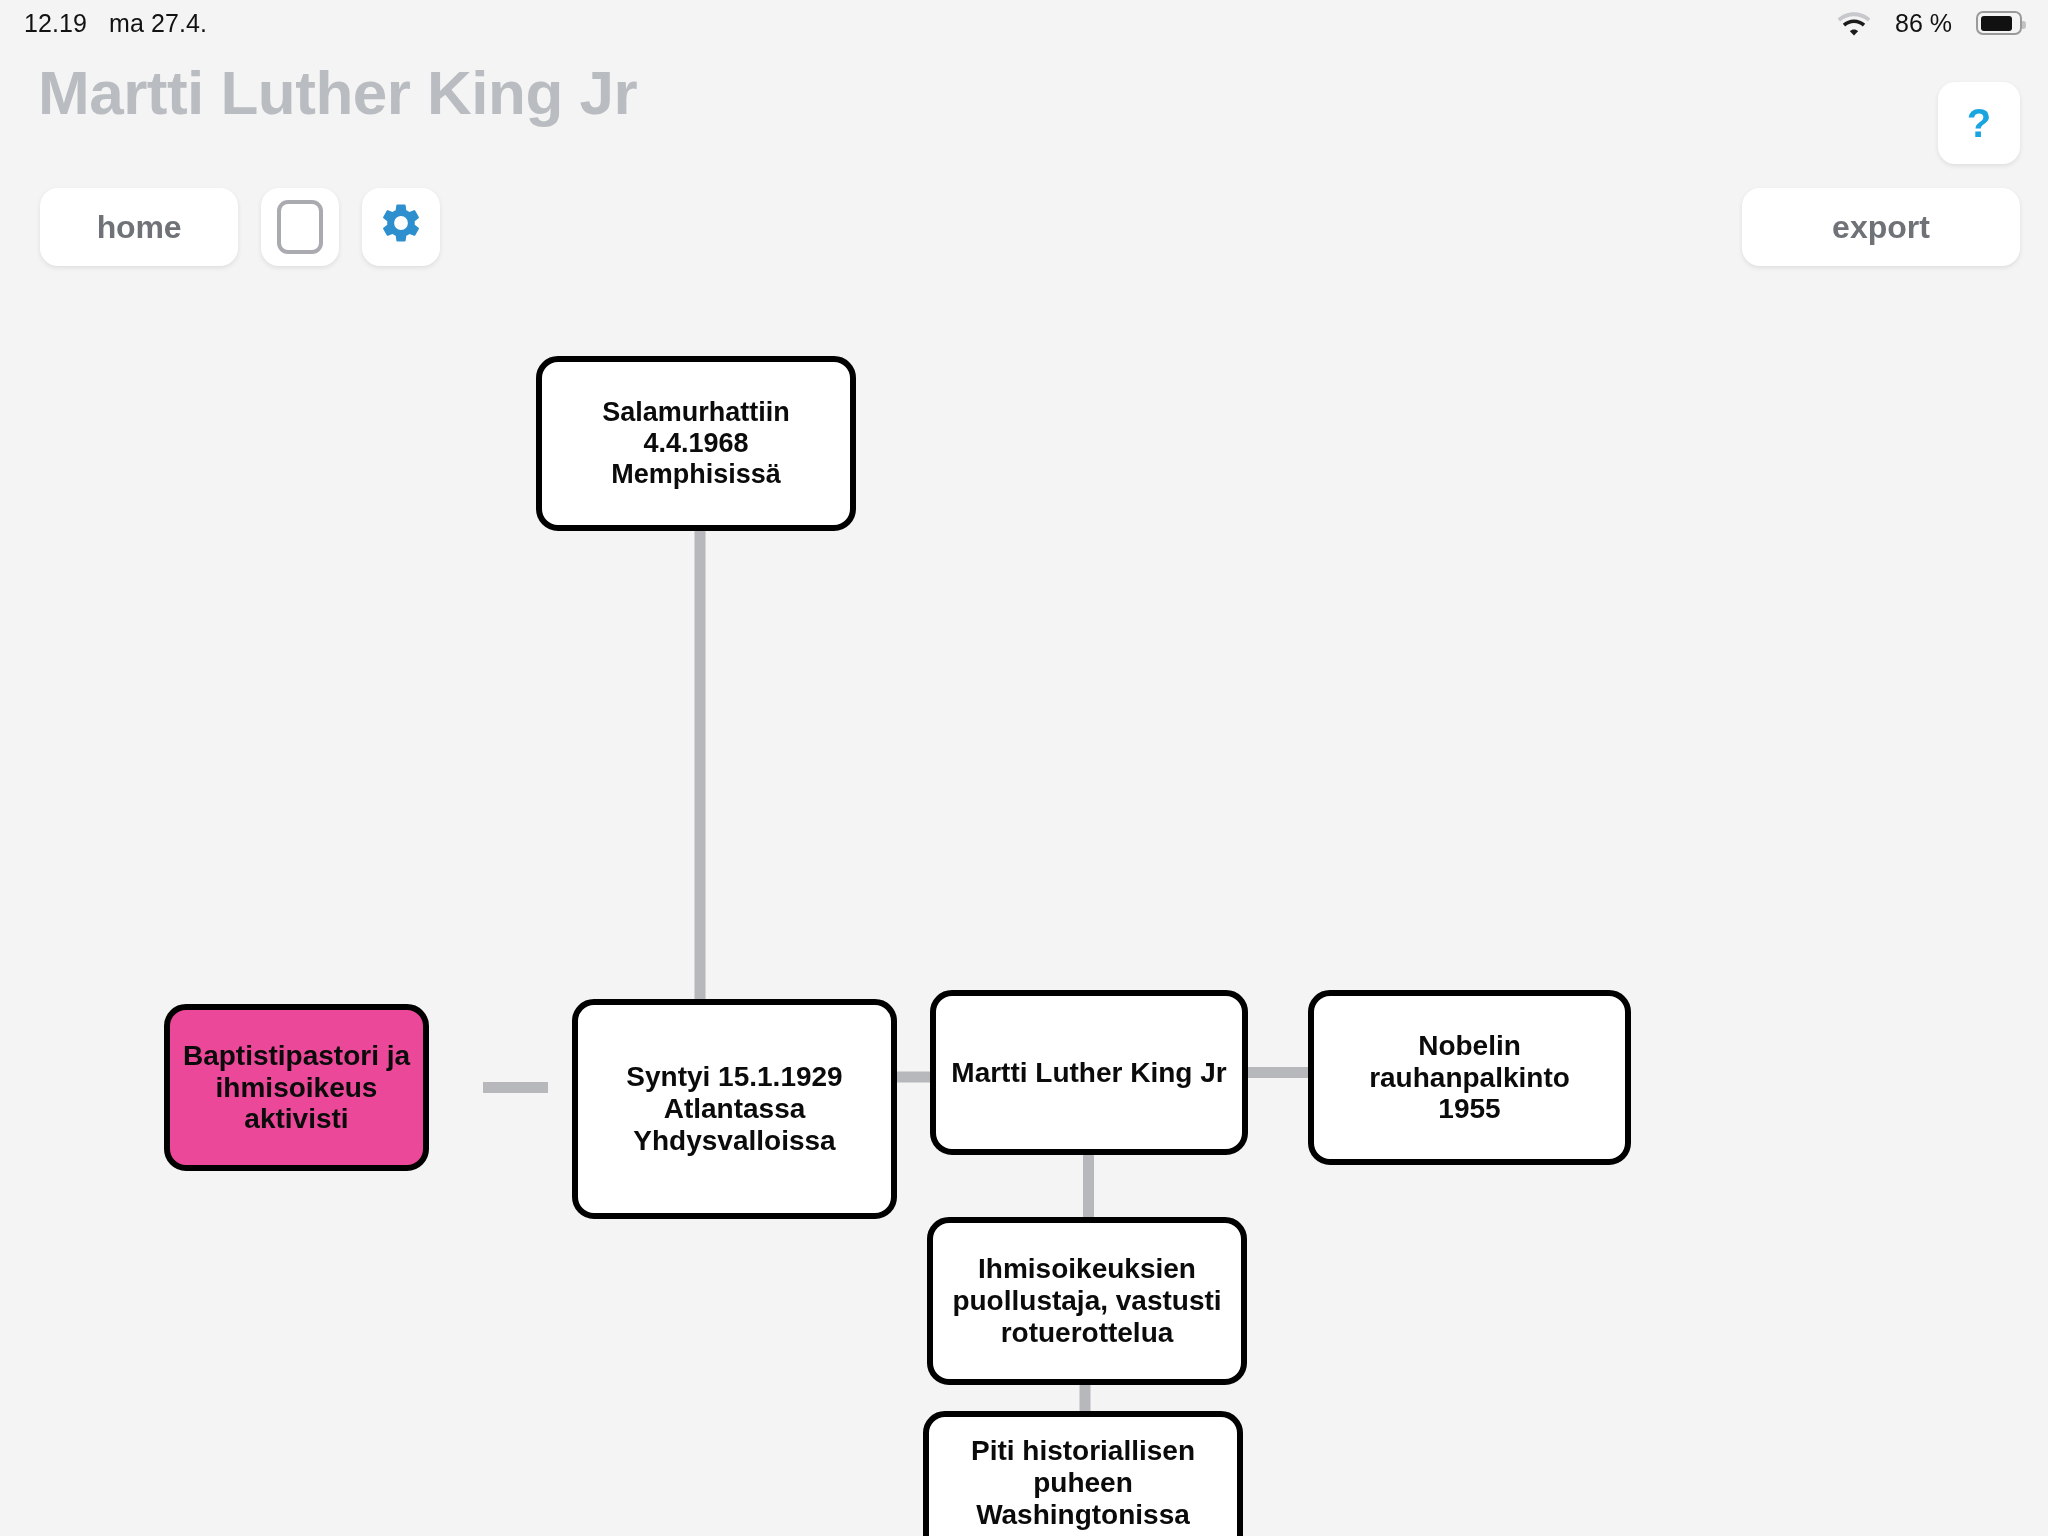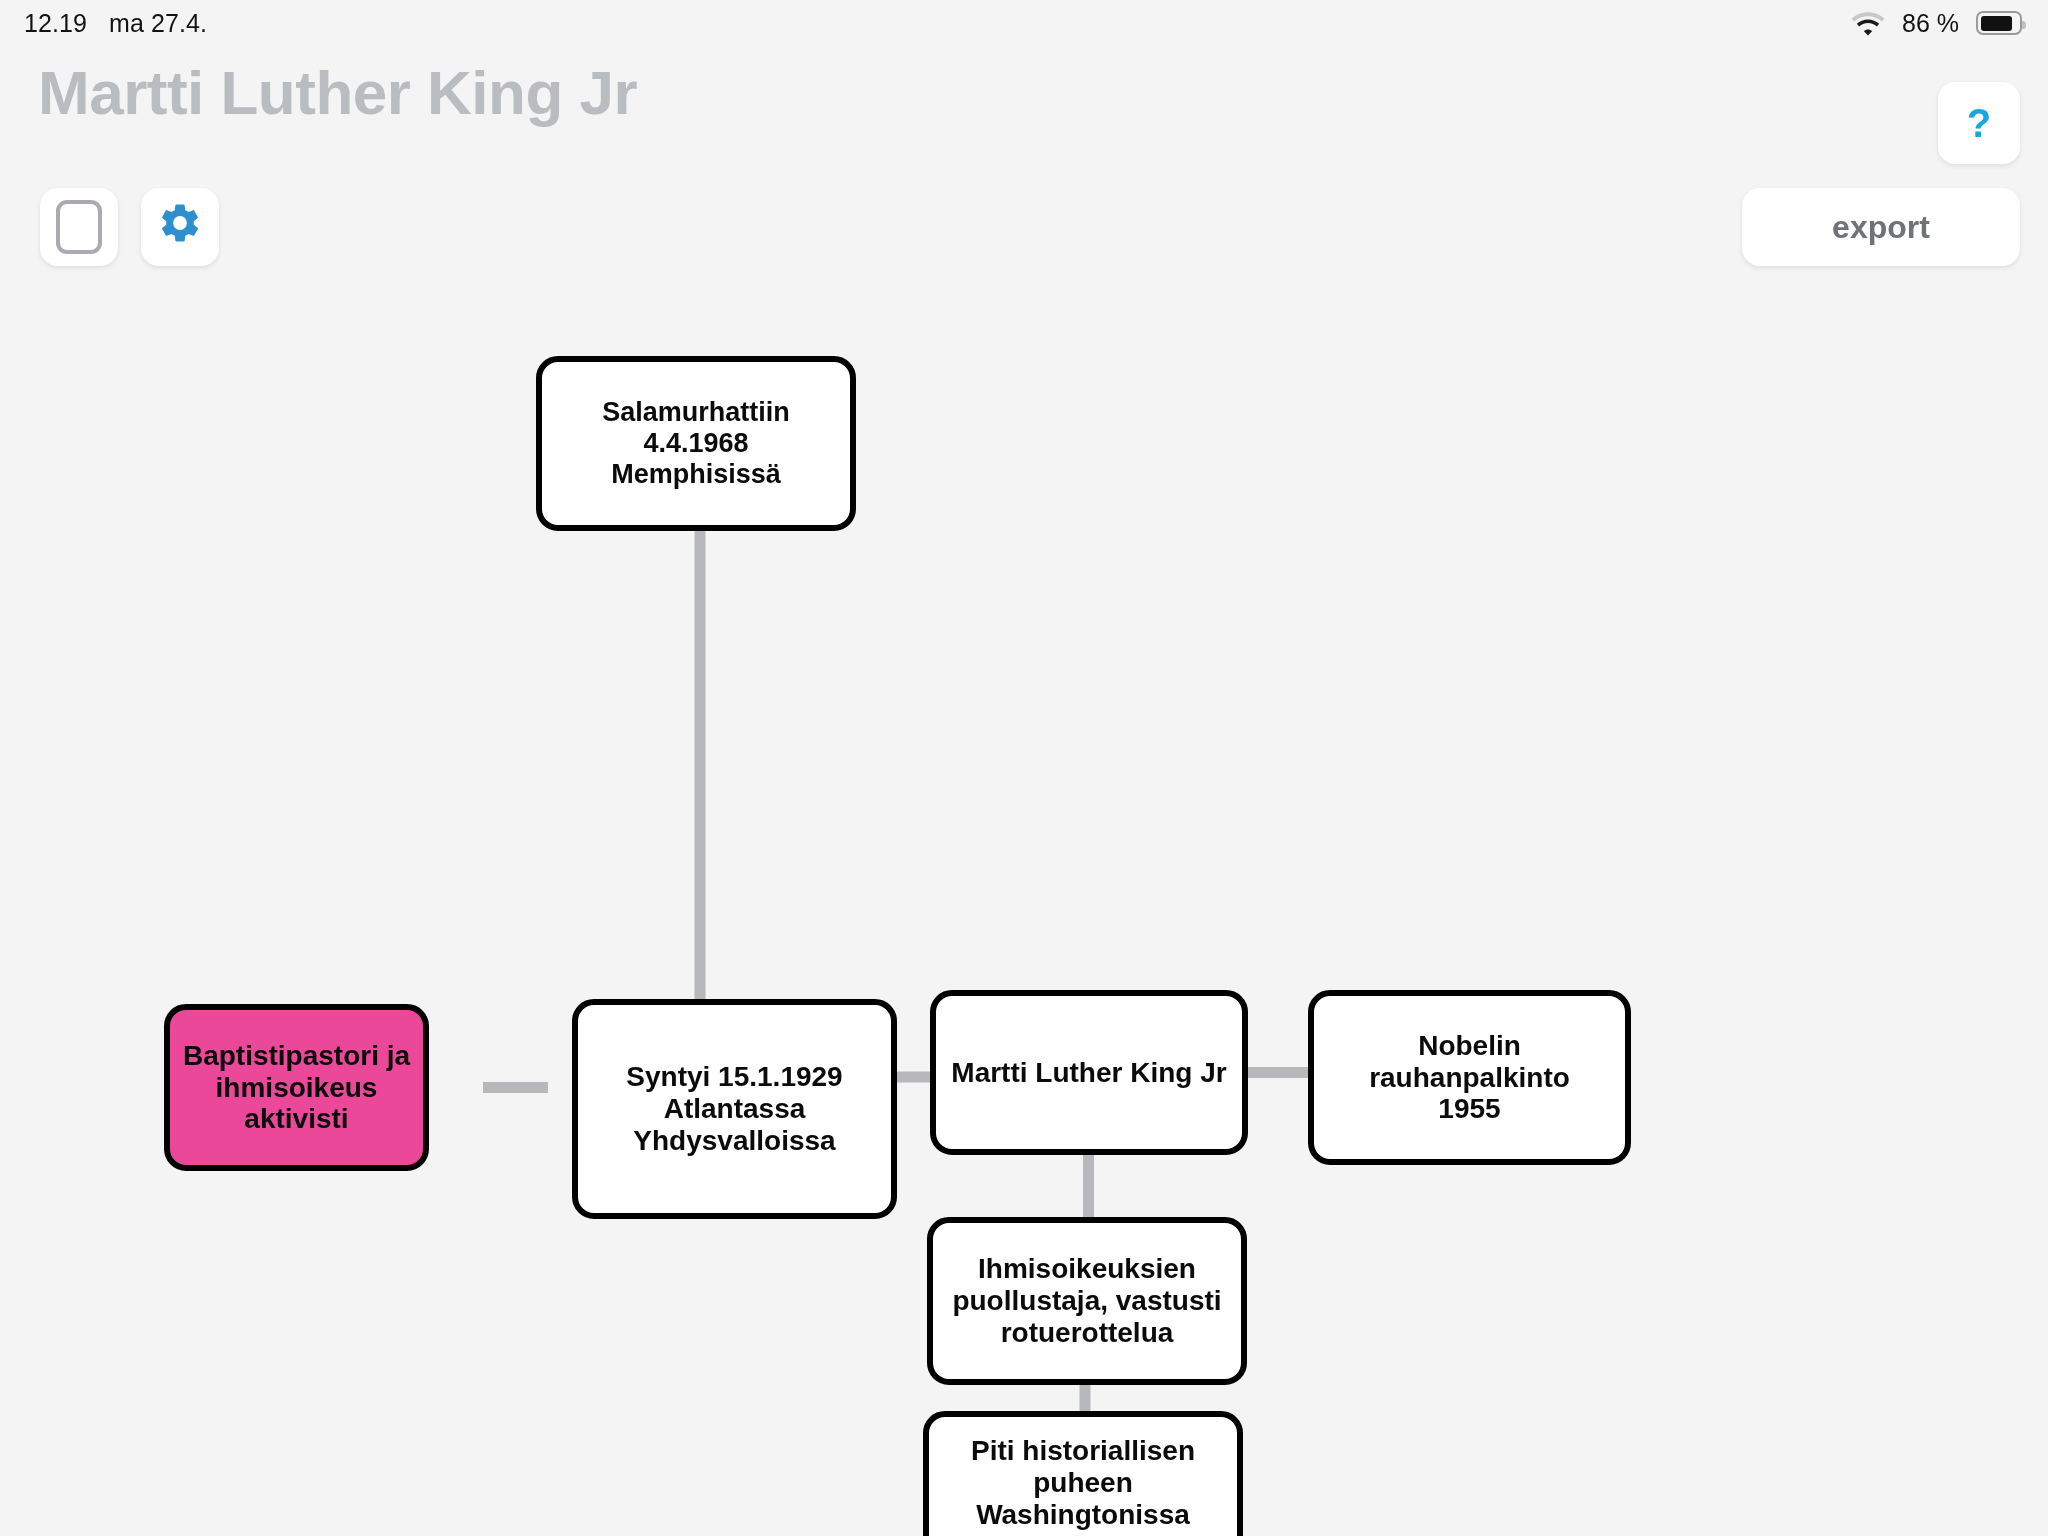--- a/index.html
+++ b/index.html
@@ -32,21 +32,21 @@
   .sb-left {
     display: flex;
     align-items: center;
     gap: 22px;
     font-size: 25px;
     letter-spacing: 0.1px;
   }
   .sb-right {
     display: flex;
     align-items: center;
-    gap: 17px;
+    gap: 24px;
     font-size: 25px;
   }
   .wifi-icon { display:block; }
   .battery {
     position: relative;
     width: 46px;
     height: 24px;
     border: 2.5px solid #9a9a9a;
     border-radius: 7px;
     box-sizing: border-box;
@@ -209,20 +209,23 @@
   </div>
 </div>
 
 <div class="page-title">Martti Luther King Jr</div>
 
 <div class="help-btn">
   <span>?</span>
 </div>
 
 <div class="toolbar">
+  <div class="tb-btn text">
+    <span>home</span>
+  </div>
   <div class="tb-btn icon">
     <span class="rect-glyph"></span>
   </div>
   <div class="tb-btn icon">
     <span>
       <svg width="46" height="46" viewBox="0 0 24 24" fill="#2e8fcf">
         <path d="M19.14 12.94a7.5 7.5 0 0 0 .06-.94 7.5 7.5 0 0 0-.06-.94l2.03-1.58a.5.5 0 0 0 .12-.62l-1.92-3.32a.5.5 0 0 0-.6-.22l-2.39.96a7.3 7.3 0 0 0-1.62-.94l-.36-2.54a.5.5 0 0 0-.49-.42h-3.84a.5.5 0 0 0-.49.42l-.36 2.54c-.59.24-1.13.56-1.62.94l-2.39-.96a.5.5 0 0 0-.6.22L2.71 8.86a.5.5 0 0 0 .12.62l2.03 1.58c-.04.31-.06.63-.06.94s.02.63.06.94l-2.03 1.58a.5.5 0 0 0-.12.62l1.92 3.32c.12.22.38.3.6.22l2.39-.96c.49.38 1.03.7 1.62.94l.36 2.54c.04.24.25.42.49.42h3.84c.24 0 .45-.18.49-.42l.36-2.54c.59-.24 1.13-.56 1.62-.94l2.39.96c.22.08.48 0 .6-.22l1.92-3.32a.5.5 0 0 0-.12-.62l-2.03-1.58zM12 15.6A3.6 3.6 0 1 1 12 8.4a3.6 3.6 0 0 1 0 7.2z"></path>
       </svg>
     </span>
   </div>

